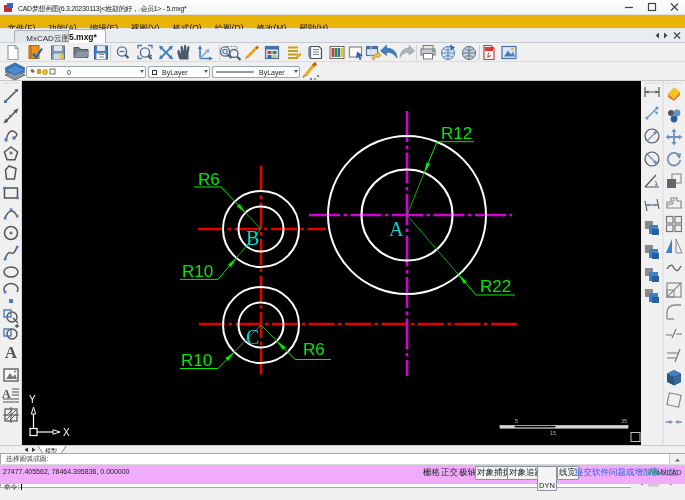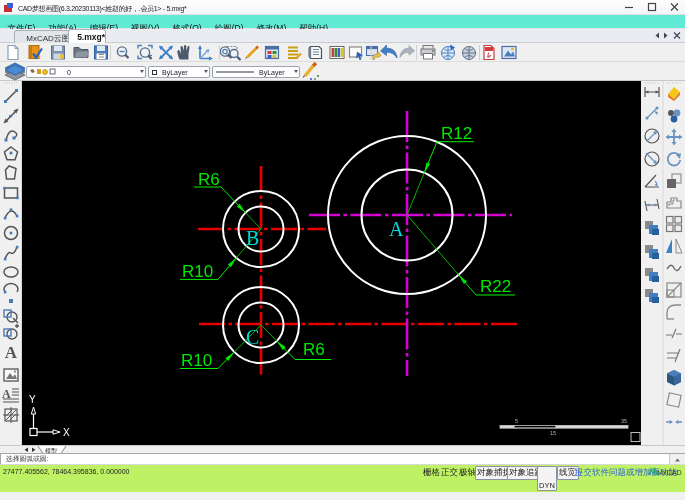--- a/index.html
+++ b/index.html
@@ -19,27 +19,27 @@
       <rect x="3" y="0" width="6" height="5" fill="#3a5fd4"></rect>
     </svg>
  <span style="position:absolute;left:18px;top:3.5px;font-size:7px;letter-spacing:-0.3px;color:#222">CAD梦想画图(6.3.20230113)&lt;姓赵的好，.会员1&gt; - 5.mxg*</span>
  <svg width="66" height="15" style="position:absolute;left:619px;top:0">
  <path d="M6 7.5 H14" stroke="#444" stroke-width="1.2"></path>
  <rect x="29.5" y="3.5" width="7" height="7" fill="none" stroke="#444" stroke-width="1.2"></rect>
  <path d="M52 3.5 L59 10.5 M59 3.5 L52 10.5" stroke="#444" stroke-width="1.2"></path>
  </svg>
 </div>
 
-<div class="abs" style="left:0;top:15px;width:685px;height:14px;background:#5eead4;border-bottom:1px solid #e3e3e3;padding-top:2px">
+<div class="abs" style="left:0;top:15px;width:685px;height:14px;background:#eab308;border-bottom:1px solid #e3e3e3;padding-top:2px">
 <span class="mi" style="margin-left:1px">文件(F)</span><span class="mi">功能(A)</span><span class="mi">编辑(E)</span><span class="mi">视图(V)</span><span class="mi">格式(O)</span><span class="mi">绘图(D)</span><span class="mi">修改(M)</span><span class="mi">帮助(H)</span>
 </div>
 
 <div class="abs" style="left:0;top:29px;width:685px;height:14px;background:#e9ecf0;border-bottom:1px solid #c9ccd0">
  <div class="abs" style="left:14px;top:1px;width:68px;height:13px;border:1px solid #a8b0b8;border-bottom:none;border-radius:3px 3px 0 0;background:#e2e6ea;font-size:8px;color:#333;text-align:center;padding-top:2px">MxCAD云图</div>
- <div class="abs" style="left:68px;top:0;width:38px;height:14px;border:1px solid #a8b0b8;border-bottom:none;border-radius:3px 3px 0 0;background:#fff;font-size:8.5px;font-weight:bold;color:#111;text-align:right;padding-top:2px">5.mxg*</div>
+ <div class="abs" style="left:68px;top:0;width:38px;height:14px;border:1px solid #a8b0b8;border-bottom:none;border-radius:3px 3px 0 0;background:#fff;font-size:8.5px;font-weight:bold;color:#111;text-align:left;padding-top:2px">5.mxg*</div>
  <svg width="30" height="12" style="position:absolute;left:654px;top:1px">
       <polygon points="5,2.5 5,8.5 1.5,5.5" fill="#445"></polygon>
       <polygon points="10,2.5 10,8.5 13.5,5.5" fill="#445"></polygon>
       <path d="M20 2.5 L26 8.5 M26 2.5 L20 8.5" stroke="#445" stroke-width="1.2"></path>
     </svg>
 </div>
 
 <div class="abs" style="left:0;top:43px;width:685px;height:19px;background:#f0f0f0;border-bottom:1px solid #dcdcdc"></div>
 <svg width="685" height="19" viewBox="0 0 685 19" style="position:absolute;left:0;top:43px">
 <g transform="translate(13,9.5)">
@@ -518,21 +518,21 @@
     </div>
  <div style="position:absolute;left:630px;top:25px;width:54px;height:9px;background:#f0f0f0">
   <svg width="54" height="9" style="position:absolute;left:0;top:0">
         <polygon points="12,2.5 12,6.5 9,4.5" fill="#666"></polygon>
         <rect x="17" y="1.5" width="11" height="6" fill="#c8ccd2"></rect>
         <polygon points="39,2.5 39,6.5 42,4.5" fill="#666"></polygon>
       </svg>
     </div>
 </div>
 
-<div class="abs" style="left:0;top:464px;width:685px;height:28px;background:#bef264;border-top:1px solid #d8d8d8;font-size:7.5px;color:#222">
+<div class="abs" style="left:0;top:464px;width:685px;height:20px;background:#f0abfc;border-top:1px solid #d8d8d8;font-size:7.5px;color:#222">
  <span style="position:absolute;left:3px;top:2.5px;font-size:7px">27477.405562,  78464.395836,  0.000000</span>
  <span style="position:absolute;left:423px;top:1.5px;font-size:8.5px">栅格</span>
  <span style="position:absolute;left:441px;top:1.5px;font-size:8.5px">正交</span>
  <span style="position:absolute;left:459px;top:1.5px;font-size:8.5px">极轴</span>
  <span class="tgl" style="position:absolute;left:474px;top:0.5px">对象捕捉</span>
  <span class="tgl" style="position:absolute;left:506px;top:0.5px">对象追踪</span>
  <span class="tgl" style="position:absolute;left:536px;top:0.5px;font-size:7.5px;padding-top:14px">DYN</span>
  <span class="tgl" style="position:absolute;left:556px;top:0.5px">线宽</span>
  <span style="position:absolute;left:575px;top:2px;color:#2a5fd4;font-size:8.5px">提交软件问题或增加新功能</span>
  <svg width="12" height="10" style="position:absolute;left:647px;top:1px">

